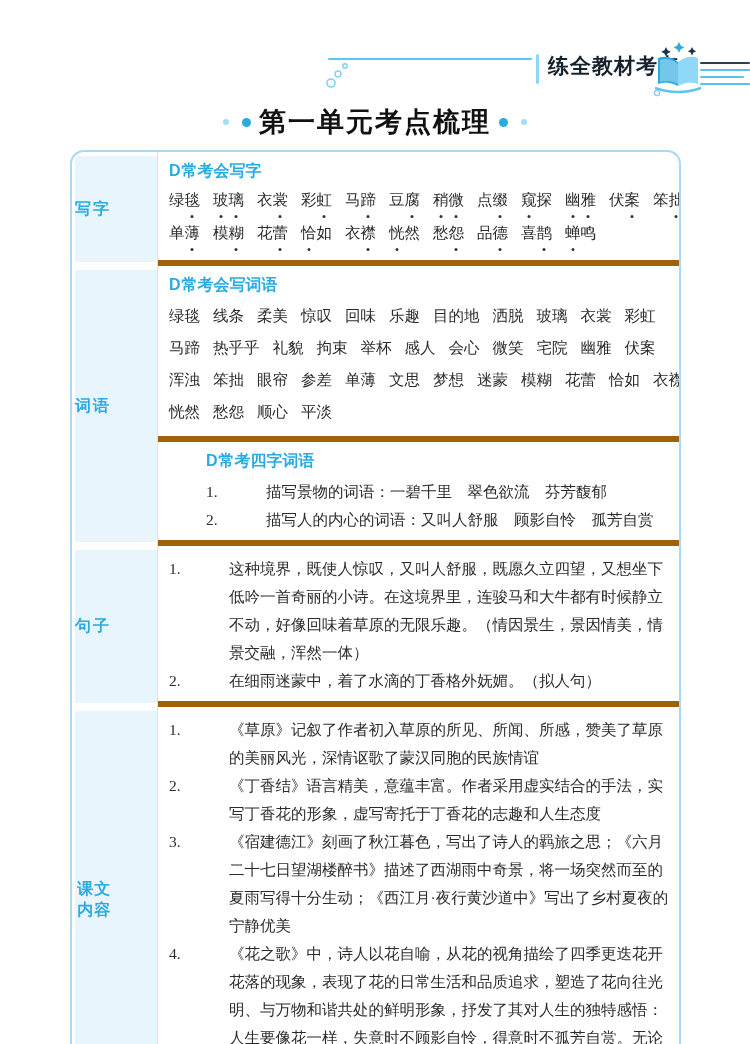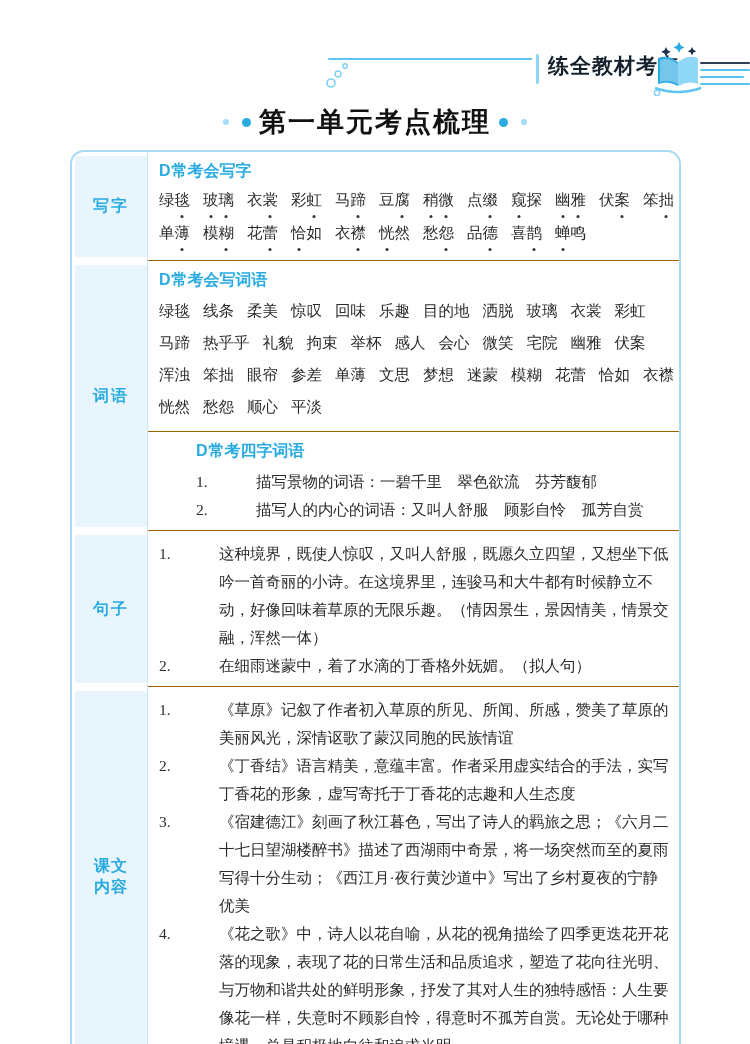--- a/index.html
+++ b/index.html
@@ -28,27 +28,27 @@
   .title-row h1 { display:inline-block; font-size:27px; color:#111; letter-spacing:2px; vertical-align:middle; }
   .tdot { display:inline-block; border-radius:50%; vertical-align:middle; margin:0 4px; }
   .tdot.big { width:9px; height:9px; background:#29abe2; }
   .tdot.small { width:6px; height:6px; background:#a3dcf6; }
 
   
   .board { width:611px; margin:10px 0 0 70px;
            border:2px solid #a9d9f3; border-bottom:3px solid #5fbfec;
            border-radius:14px; overflow:hidden; background:#fff; }
   .brow { display:flex; align-items:stretch; }
-  .label-cell { flex:none; width:72px; margin:4px 0 4px 3px; background:#e9f5fd;
-                display:flex; align-items:center; justify-content:center; border-radius:2px; }
+  .label-cell { flex:none; width:82px; margin:4px 0 4px 3px; background:#e9f5fd;
+                display:flex; align-items:center; justify-content:flex-start; border-radius:2px; }
   .label-cell span { font-family:"Liberation Sans", sans-serif; font-weight:bold; font-size:16px;
                      color:#29abe2; letter-spacing:2px; text-align:center; }
   .label-cell.two-line span { width:2.4em; letter-spacing:1px; }
   .content-col { flex:1; display:flex; flex-direction:column; border-left:1px solid #c9e7f8; min-width:0; }
-  .ccell { padding:9px 8px 6px 11px; border-bottom:1px solid #a16207; }
+  .ccell { padding:9px 8px 6px 11px; border-bottom:6px solid #a16207; }
   .ccell.last-row { border-bottom:none; }
 
   .subhead { font-family:"Liberation Sans", sans-serif; font-weight:bold; font-size:16px; color:#29abe2; margin-bottom:6px; }
   .subhead .d-ico { font-weight:900; margin-right:1px; }
 
   .word-row { line-height:24px; margin-bottom:9px; white-space:nowrap; }
   .word { margin-right:13px; font-size:15.5px; }
   .ch { position:relative; display:inline-block; }
   .ch.dotted::after { content:""; position:absolute; left:50%; transform:translateX(-50%);
                       bottom:-6px; width:3px; height:3px; border-radius:50%; background:#333; }

